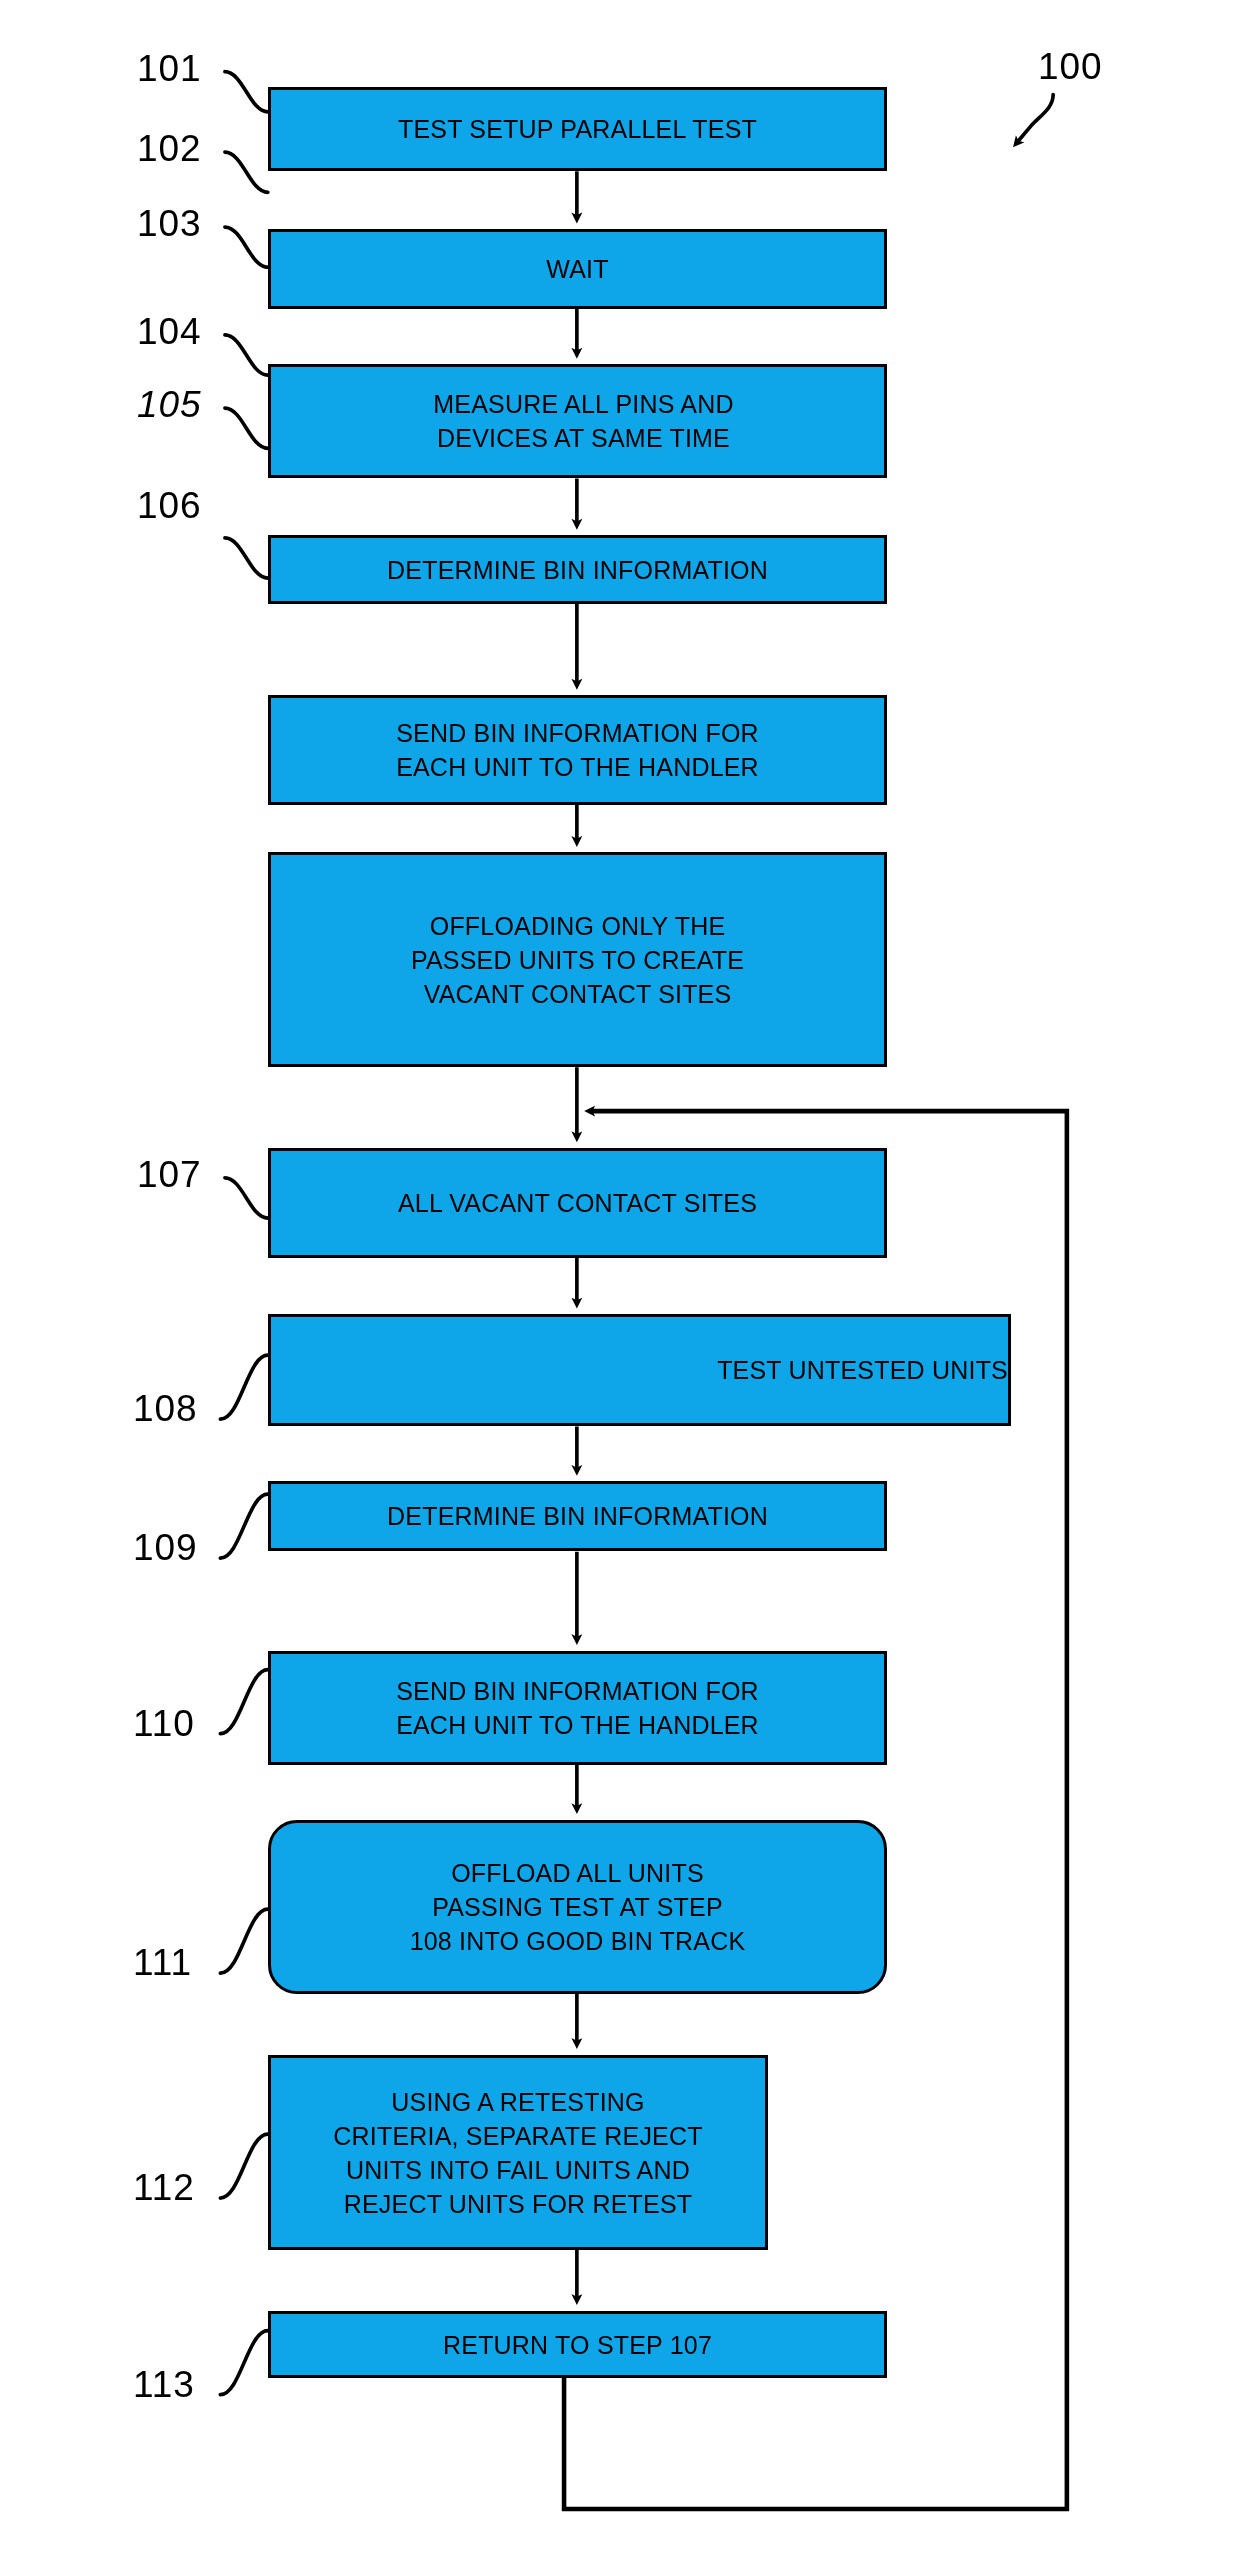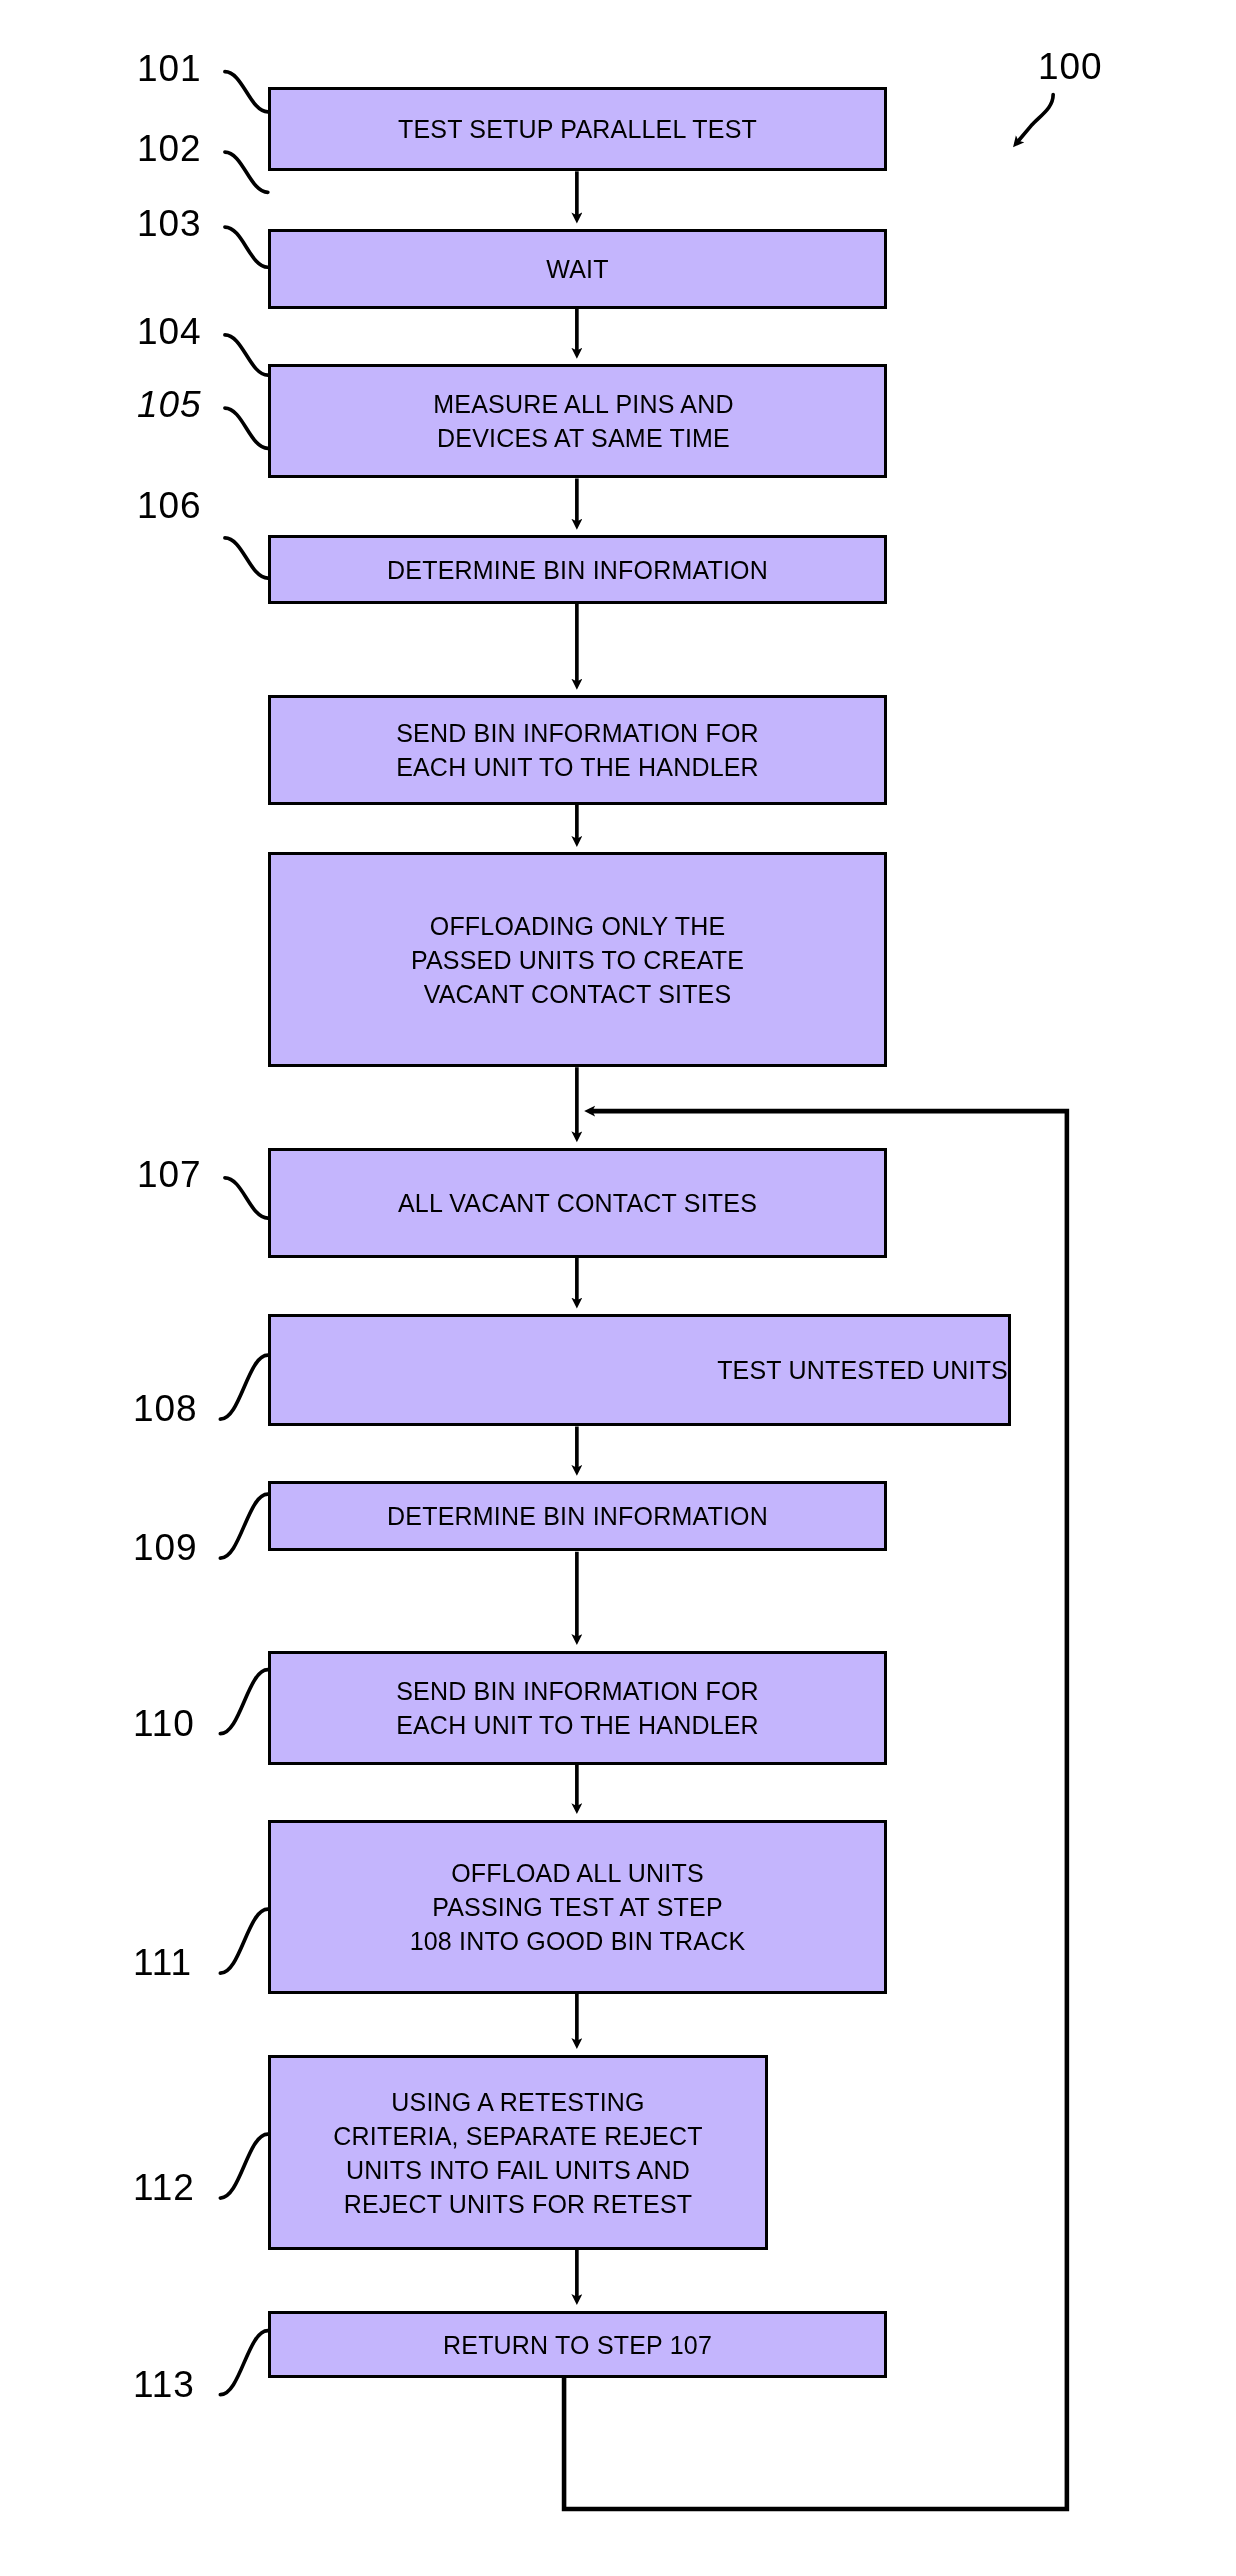--- a/index.html
+++ b/index.html
@@ -22,21 +22,21 @@
     position: absolute;
     left: 0;
     top: 0;
     width: 1236px;
     height: 2576px;
   }
   .node-box {
     position: absolute;
     box-sizing: border-box;
     border: 3.7px solid #000000;
-    background: #c4b5fd;
+    background: #0ea5e9;
     display: flex;
     flex-direction: column;
     align-items: center;
     justify-content: center;
     text-align: center;
     color: #000000;
     font-family: "Liberation Sans", sans-serif;
     font-size: 25px;
     line-height: 1.36;
     letter-spacing: 0.2px;
@@ -142,21 +142,21 @@
       <div class="node-box" style="left: 268px; top: 1314px; width: 743px; height: 112px; align-items: flex-end;">
         <span class="line">TEST UNTESTED UNITS</span>
       </div>
       <div class="node-box" style="left: 268px; top: 1481px; width: 619px; height: 70px;">
         <span class="line">DETERMINE BIN INFORMATION</span>
       </div>
       <div class="node-box" style="left: 268px; top: 1651px; width: 619px; height: 114px;">
         <span class="line">SEND BIN INFORMATION FOR</span>
         <span class="line">EACH UNIT TO THE HANDLER</span>
       </div>
-      <div class="node-box" style="left: 268px; top: 1820px; width: 619px; height: 174px;">
+      <div class="node-box" style="left: 268px; top: 1820px; width: 619px; height: 174px; border-radius: 29px;">
         <span class="line">OFFLOAD ALL UNITS</span>
         <span class="line">PASSING TEST AT STEP</span>
         <span class="line">108 INTO GOOD BIN TRACK</span>
       </div>
       <div class="node-box" style="left: 268px; top: 2055px; width: 500px; height: 195px;">
         <span class="line">USING A RETESTING</span>
         <span class="line">CRITERIA, SEPARATE REJECT</span>
         <span class="line">UNITS INTO FAIL UNITS AND</span>
         <span class="line">REJECT UNITS FOR RETEST</span>
       </div>

